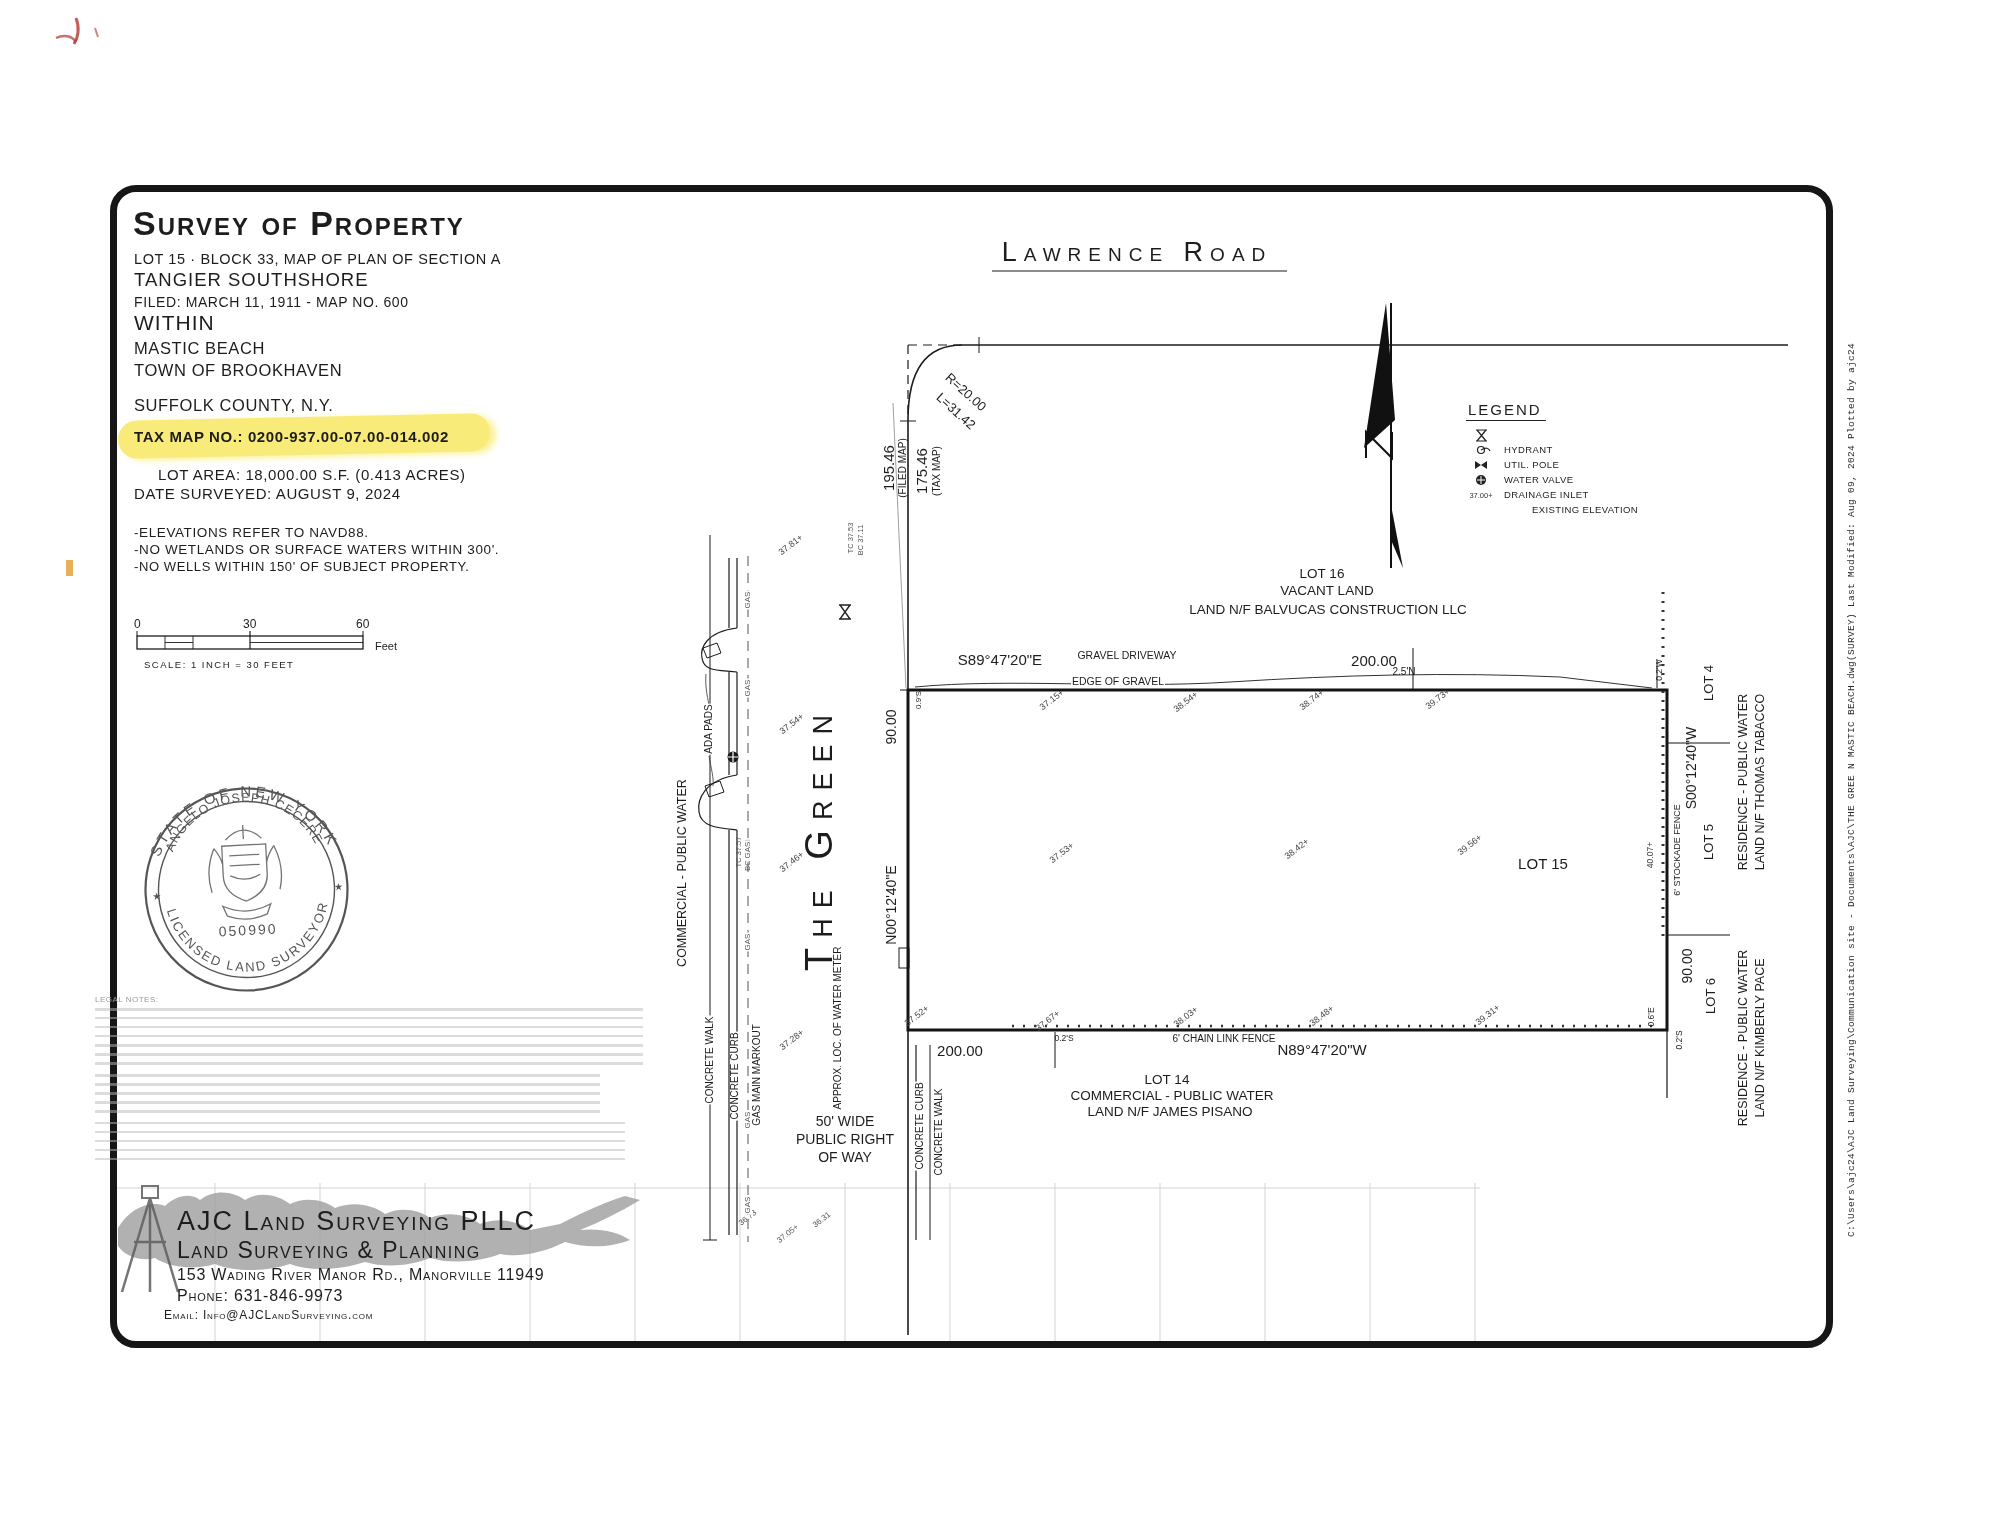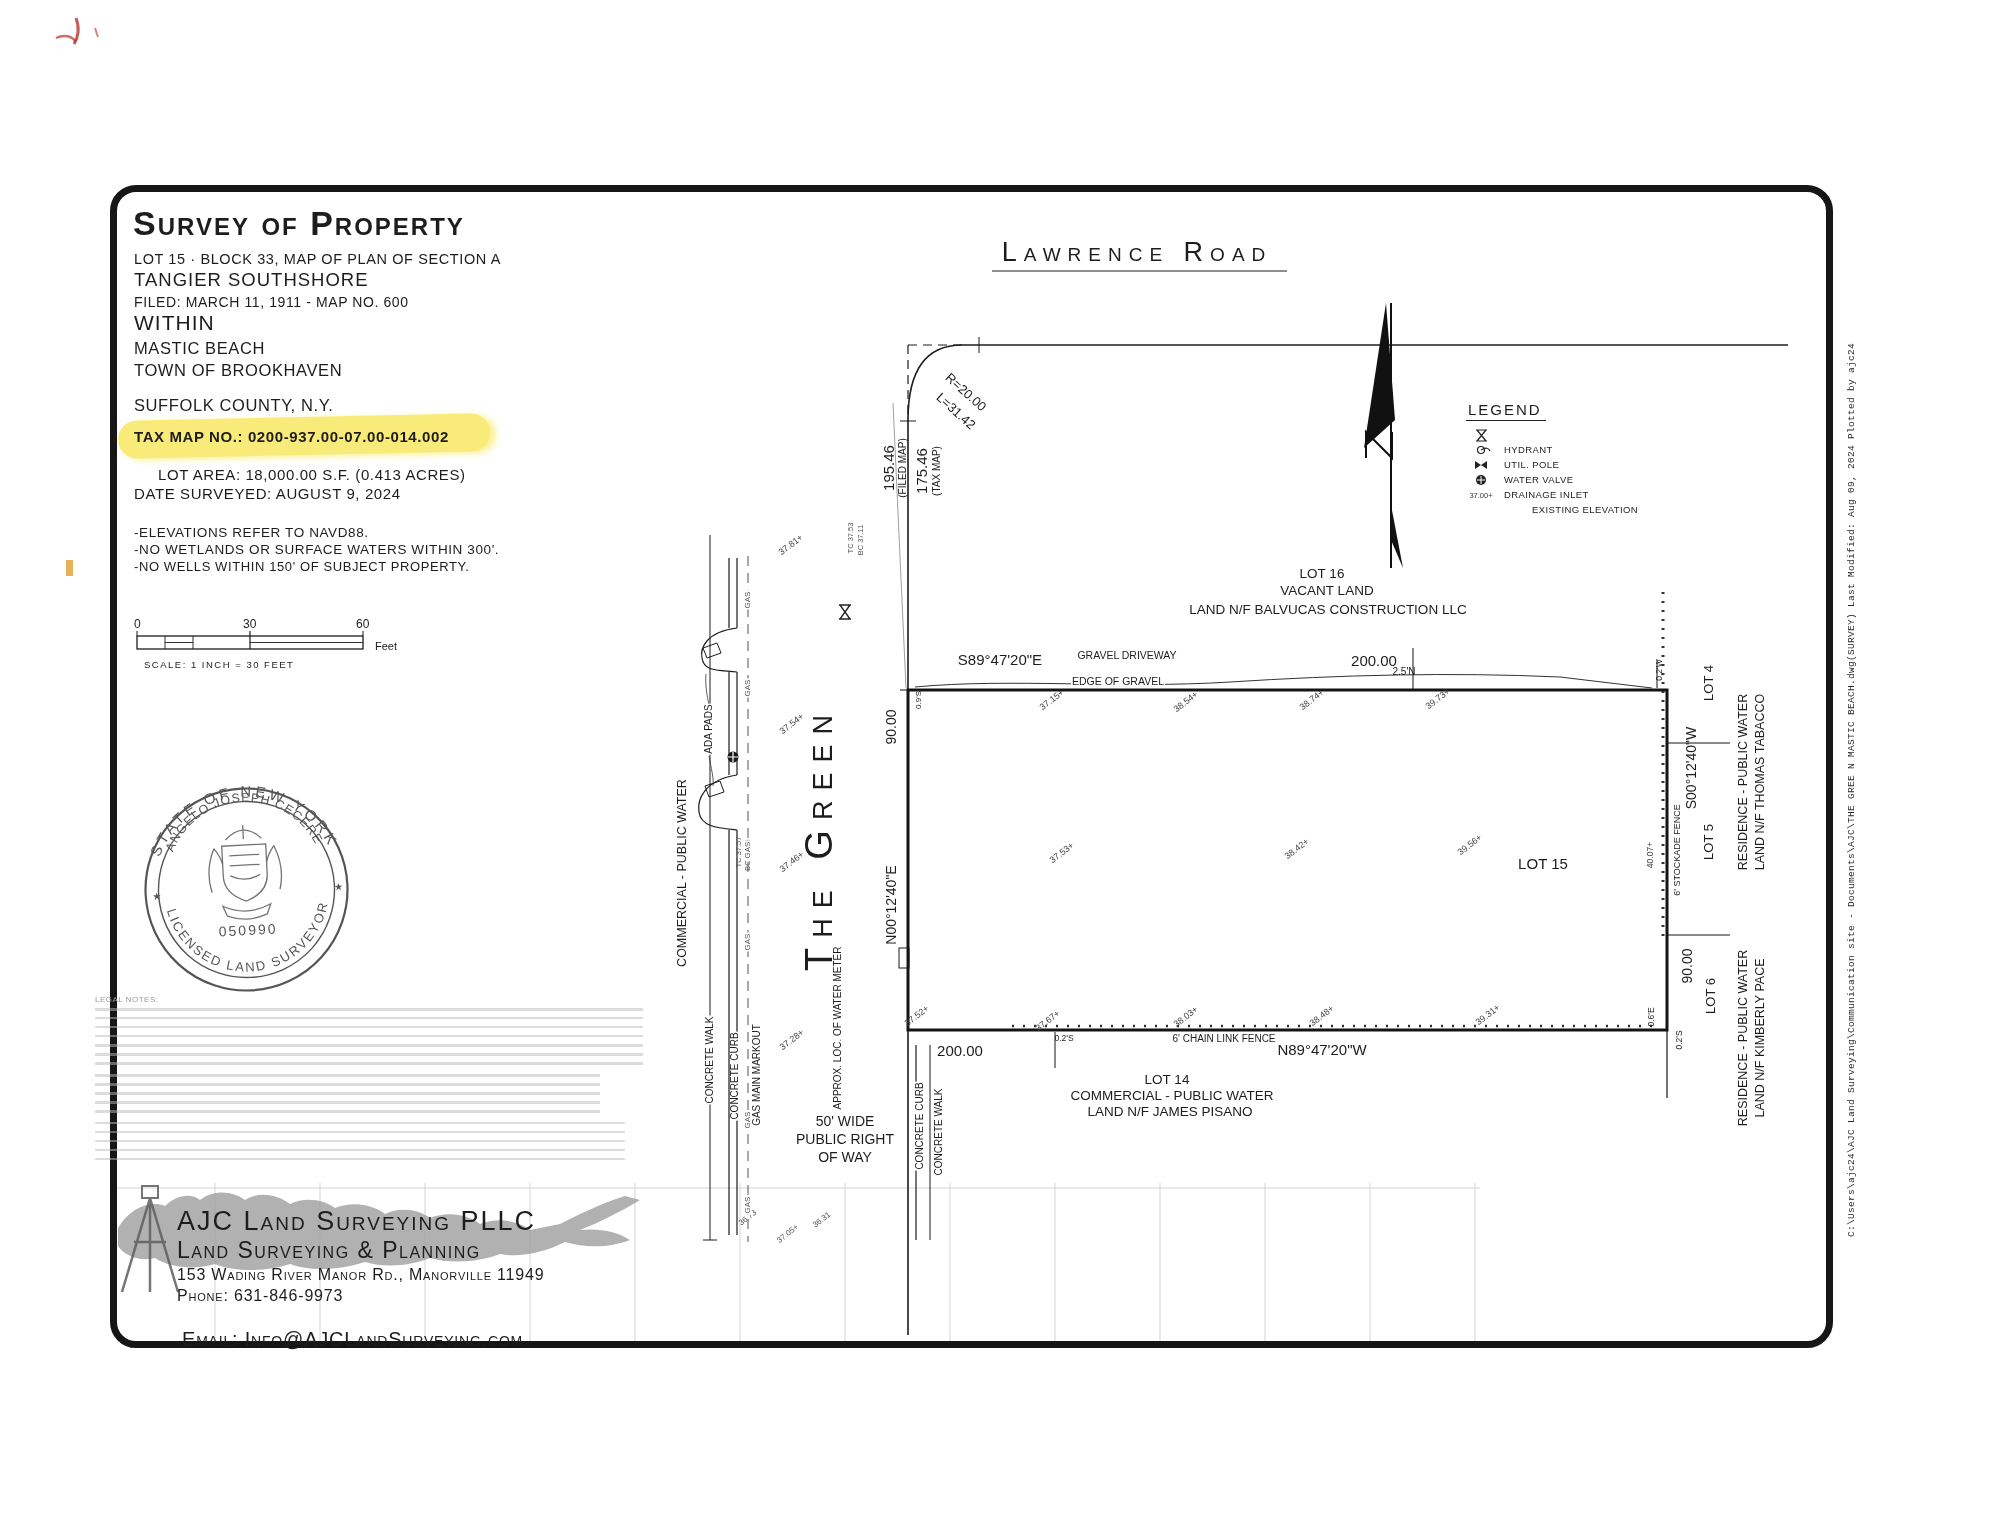--- a/index.html
+++ b/index.html
@@ -43,21 +43,21 @@
   .legend-row{position:absolute;left:38px;white-space:nowrap;font-size:9.5px;letter-spacing:.4px;}
   
   .legal-bars{position:absolute;opacity:.5;
     background:repeating-linear-gradient(180deg,#b9b9b9 0 2.5px,transparent 2.5px 9px);}
   #legal-heading{left:95px;top:996px;font-size:8px;color:#999;letter-spacing:.5px;}
   
   #firm-name{left:177px;top:1207px;font-size:27px;letter-spacing:2px;font-weight:500;}
   #firm-tagline{left:177px;top:1238px;font-size:23px;letter-spacing:1.5px;font-weight:500;}
   #firm-address{left:177px;top:1267px;font-size:16px;letter-spacing:.8px;}
   #firm-phone{left:177px;top:1288px;font-size:16px;letter-spacing:.8px;}
-  #firm-email{left:182px;top:1309px;font-size:20px;letter-spacing:.8px;margin-top:20px;}
+  #firm-email{left:164px;top:1309px;font-size:12px;letter-spacing:.8px;}
   
   #margin-note{left:1852px;top:790px;transform:translate(-50%,-50%) rotate(-90deg);
     font-size:9.5px;letter-spacing:.3px;color:#2a2a2a;
     font-family:"Liberation Mono",monospace;}
 </style>
 </head>
 <body>
 
 <div id="page">
 

